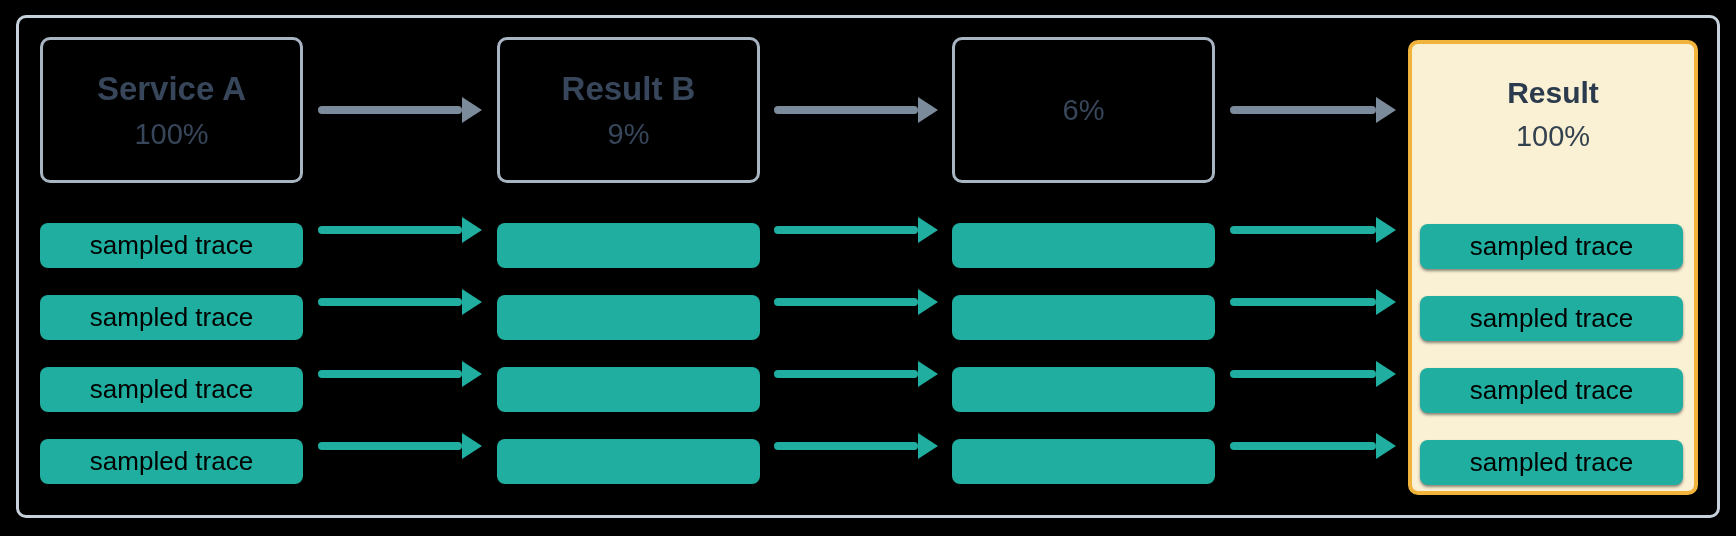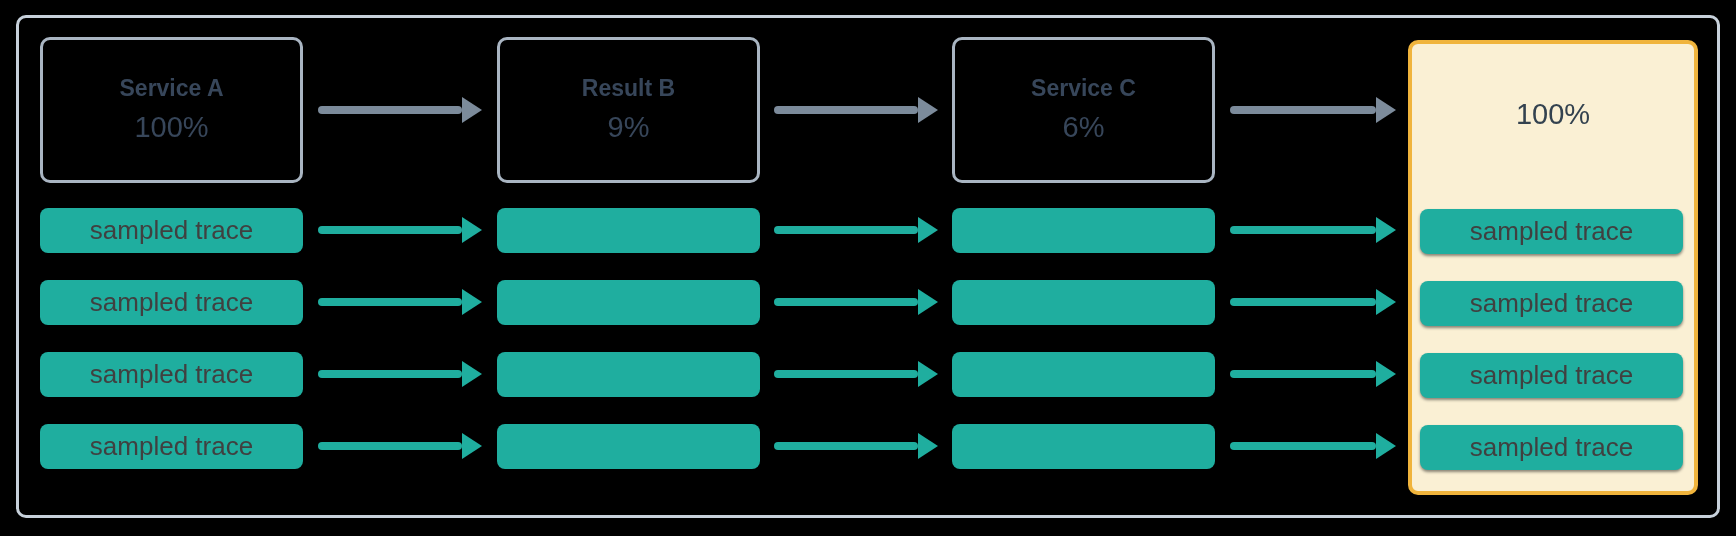--- a/index.html
+++ b/index.html
@@ -10,26 +10,26 @@
   .frame {
     position:absolute; left:16px; top:15px; width:1704px; height:503px;
     border:3px solid #C7D1DB; border-radius:10px; box-sizing:border-box;
   }
   .svc-box {
     position:absolute; top:37px; width:263px; height:146px;
     border:3px solid #A9B5C2; border-radius:10px; box-sizing:border-box;
     display:flex; flex-direction:column; align-items:center; justify-content:center;
     color:#37465A;
   }
-  .svc-title { font-size:23px; font-weight:bold; line-height:1.45; }
+  .svc-title { font-size:33px; font-weight:bold; line-height:1.45; }
   .svc-rate  { font-size:29px; font-weight:normal; line-height:1.45; }
   .trace {
     position:absolute; width:263px; height:45px; background:#1FAE9F;
     border-radius:8px; display:flex; align-items:center; justify-content:center;
-    color:#404040; font-size:26px; box-shadow:0 2px 3px rgba(0,0,0,0.45);
+    color:#000000; font-size:26px; box-shadow:0 2px 3px rgba(0,0,0,0.45);margin-top:15px;
   }
   .result-panel {
     position:absolute; left:1408px; top:40px; width:290px; height:455px;
     background:#FAF0D4; border:4px solid #F0B43C; border-radius:10px;
     box-sizing:border-box; box-shadow:0 3px 2px rgba(0,0,0,0.45);
   }
   .result-header {
     position:absolute; left:0; top:0; width:100%; height:140px;
     display:flex; flex-direction:column; align-items:center; justify-content:center;
     color:#2B3B4D;
@@ -55,21 +55,20 @@
 
   <div class="svc-box" style="left:40px">
     <div class="svc-title">Service A</div>
     <div class="svc-rate">100%</div>
   </div>
   <div class="svc-box" style="left:497px">
     <div class="svc-title">Result B</div>
     <div class="svc-rate">9%</div>
   </div>
   <div class="svc-box" style="left:952px">
-    <div class="svc-title">Service C</div>
     <div class="svc-rate">6%</div>
   </div>
 
   <div class="arrow gray" style="left:318px;  top:106px; width:144px;"></div>
   <div class="arrow gray" style="left:774px;  top:106px; width:144px;"></div>
   <div class="arrow gray" style="left:1230px; top:106px; width:146px;"></div>
 
   <div class="trace" style="left:40px; top:208px">sampled trace</div>
   <div class="trace" style="left:40px; top:280px">sampled trace</div>
   <div class="trace" style="left:40px; top:352px">sampled trace</div>
@@ -95,20 +94,21 @@
   <div class="arrow teal" style="left:774px;  top:370px; width:144px;"></div>
   <div class="arrow teal" style="left:774px;  top:442px; width:144px;"></div>
 
   <div class="arrow teal" style="left:1230px; top:226px; width:146px;"></div>
   <div class="arrow teal" style="left:1230px; top:298px; width:146px;"></div>
   <div class="arrow teal" style="left:1230px; top:370px; width:146px;"></div>
   <div class="arrow teal" style="left:1230px; top:442px; width:146px;"></div>
 
   <div class="result-panel">
     <div class="result-header">
+      <div class="result-title">Result</div>
       <div class="result-rate">100%</div>
     </div>
     <div class="trace" style="top:165px">sampled trace</div>
     <div class="trace" style="top:237px">sampled trace</div>
     <div class="trace" style="top:309px">sampled trace</div>
     <div class="trace" style="top:381px">sampled trace</div>
   </div>
 </div>
 
 </body></html>

